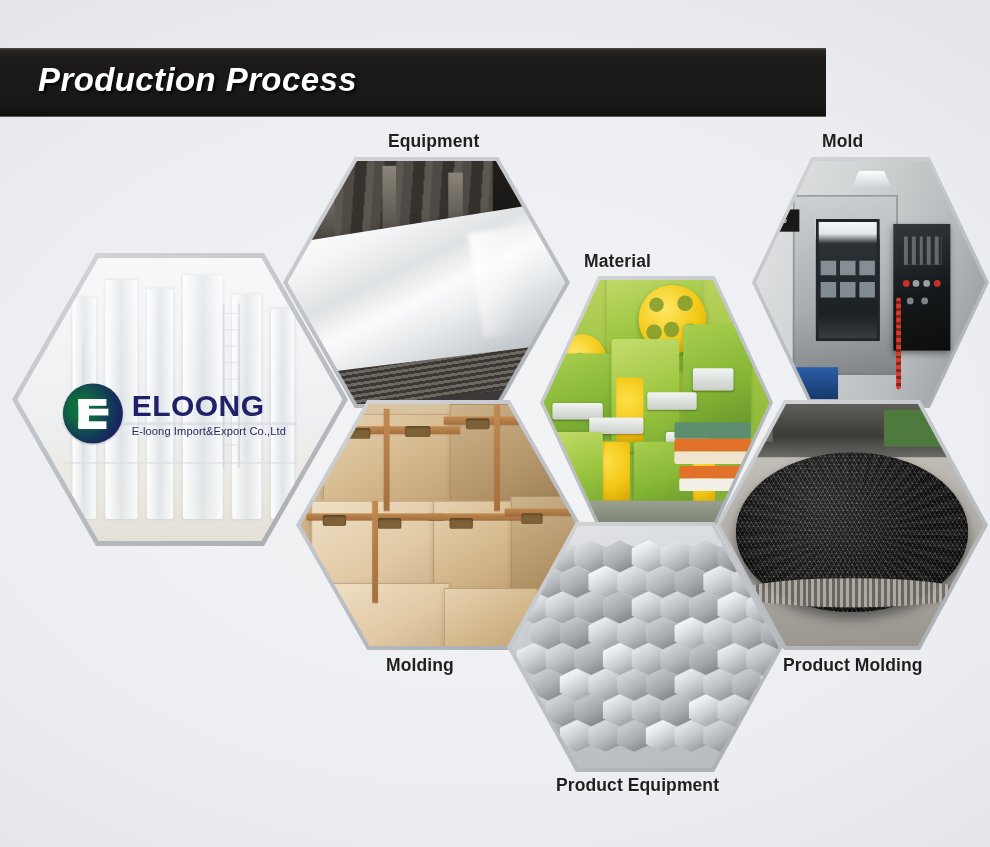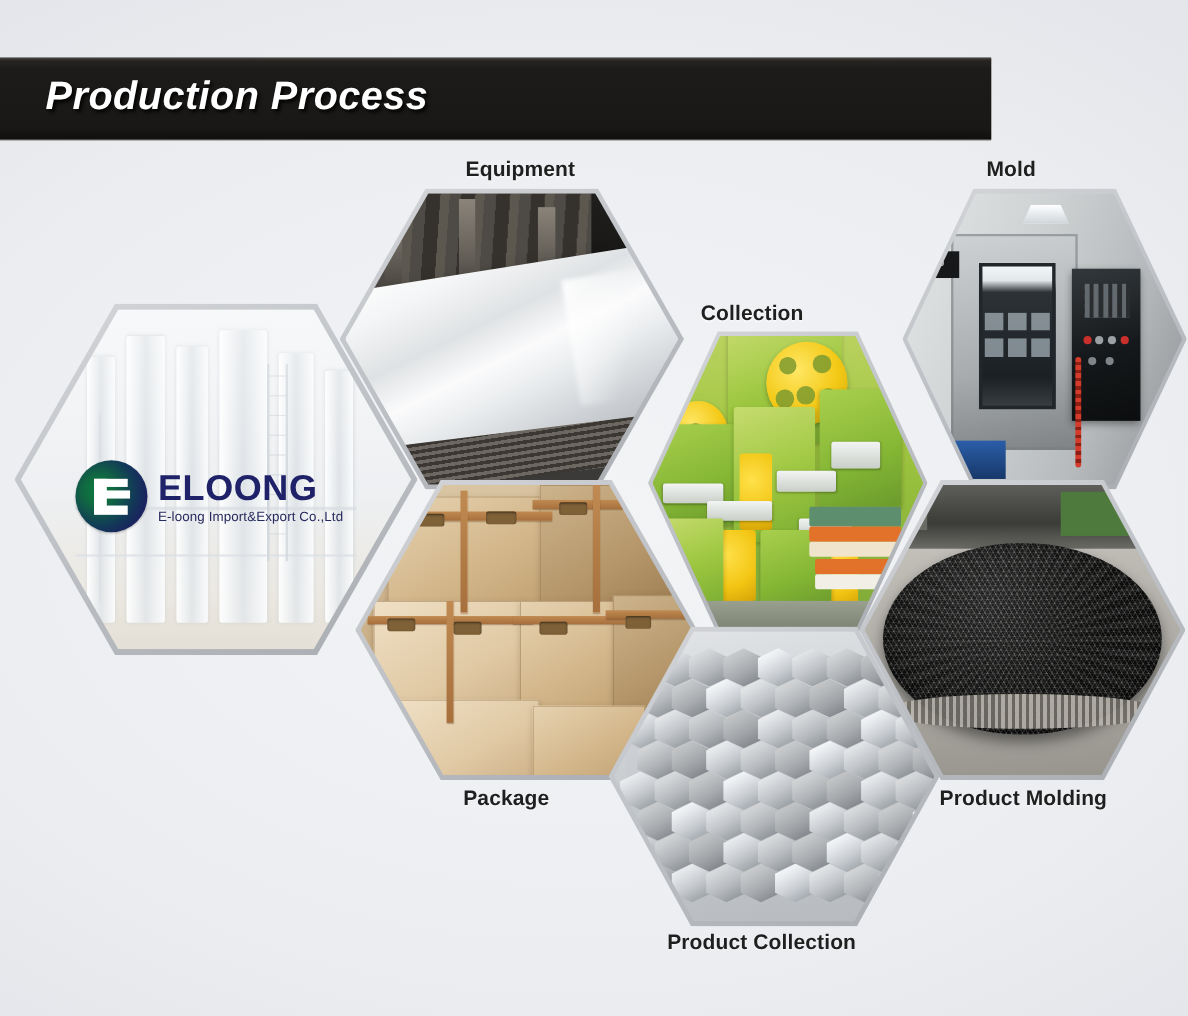--- a/index.html
+++ b/index.html
@@ -415,21 +415,21 @@
         <div class="blk grn2" style="left:40%;top:66%;width:26%;height:26%;"></div>
         <div class="plate" style="left:58%;top:58%;width:34%;height:7%;background:#5d8f6e;"></div>
         <div class="plate" style="left:58%;top:65%;width:34%;height:5%;background:#e2712a;"></div>
         <div class="plate" style="left:58%;top:70%;width:34%;height:5%;background:#f0e4cd;"></div>
         <div class="plate" style="left:60%;top:76%;width:30%;height:5%;background:#e2712a;"></div>
         <div class="plate" style="left:60%;top:81%;width:30%;height:5%;background:#f2f0e6;"></div>
         <div class="floor"></div>
       </div>
     </div>
   </div>
-  <div class="hex-label" style="left:584px;top:251px;">Collection</div>
+  <div class="hex-label" style="left:584px;top:251px;">Material</div>
 
   <div class="hex" style="left:296px;top:400px;width:285px;height:250px;">
     <div class="hex-inner">
       <div class="photo scene-pack">
         <div class="floor"></div>
         <div class="box" style="left:8%;top:4%;width:48%;height:40%;"></div>
         <div class="box dk" style="left:54%;top:0%;width:40%;height:44%;"></div>
         <div class="box lt" style="left:4%;top:40%;width:46%;height:40%;"></div>
         <div class="box" style="left:48%;top:40%;width:30%;height:42%;"></div>
         <div class="box dk" style="left:76%;top:38%;width:26%;height:44%;"></div>
@@ -446,21 +446,21 @@
         <div class="hole" style="left:16%;top:10%;width:26px;height:11px;"></div>
         <div class="hole" style="left:38%;top:9%;width:26px;height:11px;"></div>
         <div class="hole" style="left:60%;top:6%;width:24px;height:11px;"></div>
         <div class="hole" style="left:8%;top:46%;width:24px;height:11px;"></div>
         <div class="hole" style="left:28%;top:47%;width:24px;height:11px;"></div>
         <div class="hole" style="left:54%;top:47%;width:24px;height:11px;"></div>
         <div class="hole" style="left:80%;top:45%;width:22px;height:11px;"></div>
       </div>
     </div>
   </div>
-  <div class="hex-label" style="left:386px;top:655px;">Package</div>
+  <div class="hex-label" style="left:386px;top:655px;">Molding</div>
 
   <div class="hex" style="left:716px;top:400px;width:272px;height:250px;">
     <div class="hex-inner">
       <div class="photo scene-mold2">
         <div class="ground"></div>
         <div class="backstuff">
           <div class="g" style="left:62%;top:10%;width:34%;height:70%"></div>
           <div class="g" style="left:4%;top:30%;width:16%;height:40%;background:#6a6b64"></div>
         </div>
         <div class="disc">
@@ -546,15 +546,15 @@
             <div class="cell" style="left: 107.74px; top: 199.64px; width: 38px; height: 34px; filter: brightness(0.85);"></div>
             <div class="cell" style="left: 137.38px; top: 199.64px; width: 38px; height: 34px; filter: brightness(1.03);"></div>
             <div class="cell" style="left: 167.02px; top: 199.64px; width: 38px; height: 34px; filter: brightness(0.96);"></div>
             <div class="cell" style="left: 196.66px; top: 199.64px; width: 38px; height: 34px; filter: brightness(0.89);"></div>
             <div class="cell" style="left: 226.3px; top: 199.64px; width: 38px; height: 34px; filter: brightness(0.82);"></div>
             <div class="cell" style="left: 255.94px; top: 199.64px; width: 38px; height: 34px; filter: brightness(0.99);"></div>
           </div>
       </div>
     </div>
   </div>
-  <div class="hex-label" style="left:556px;top:775px;">Product Collection</div>
+  <div class="hex-label" style="left:556px;top:775px;">Product Equipment</div>
 
 </div>
 
 </body></html>

